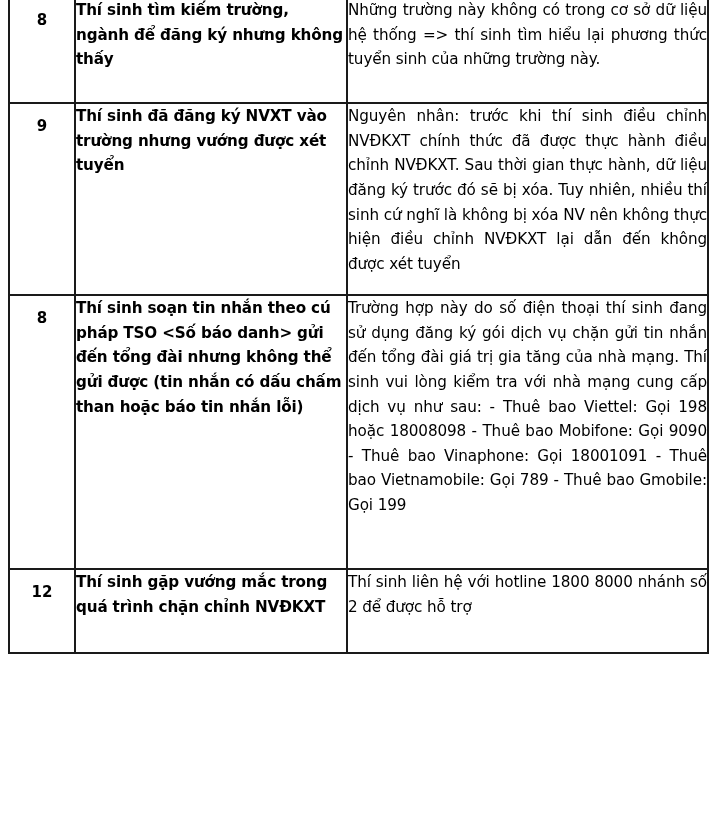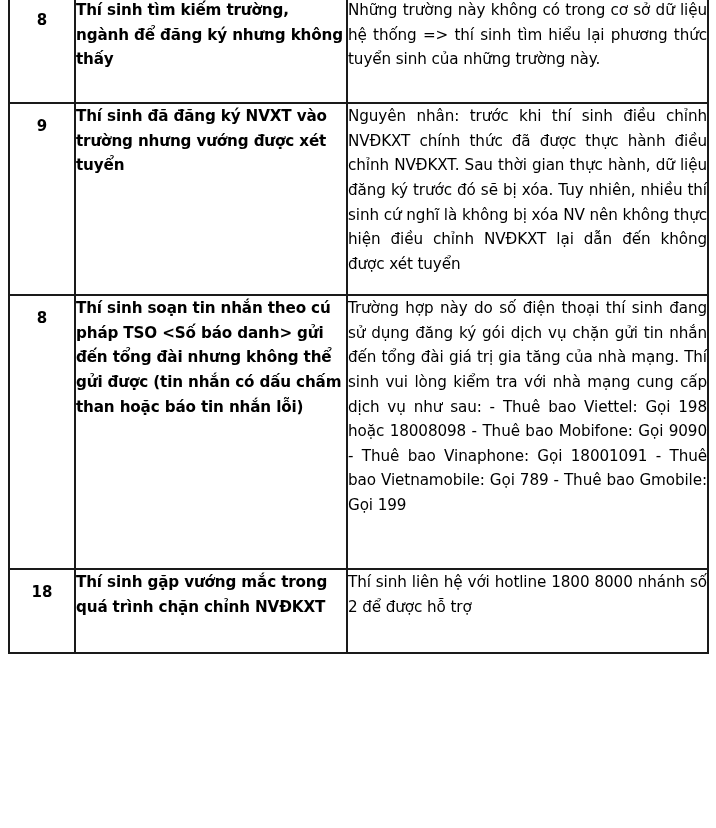--- a/index.html
+++ b/index.html
@@ -120,21 +120,21 @@
         <td class="cell-issue">
           <p>Thí sinh soạn tin nhắn theo cú pháp TSO &lt;Số báo danh&gt; gửi đến tổng đài nhưng không thể gửi được (tin nhắn có dấu chấm than hoặc báo tin nhắn lỗi)</p>
         </td>
         <td class="cell-ans">
           <p>Trường hợp này do số điện thoại thí sinh đang sử dụng đăng ký gói dịch vụ chặn gửi tin nhắn đến tổng đài giá trị gia tăng của nhà mạng. Thí sinh vui lòng kiểm tra với nhà mạng cung cấp dịch vụ như sau: - Thuê bao Viettel: Gọi 198 hoặc 18008098 - Thuê bao Mobifone: Gọi 9090 - Thuê bao Vinaphone: Gọi 18001091 - Thuê bao Vietnamobile: Gọi 789 - Thuê bao Gmobile: Gọi 199</p>
         </td>
       </tr>
 
       <tr data-row="12">
         <td class="cell-num">
-          <p>18</p>
+          <p>12</p>
         </td>
         <td class="cell-issue">
           <p>Thí sinh gặp vướng mắc trong quá trình chặn chỉnh NVĐKXT</p>
         </td>
         <td class="cell-ans">
           <p>Thí sinh liên hệ với hotline 1800 8000 nhánh số 2 để được hỗ trợ</p>
         </td>
       </tr>
 
     </tbody>

